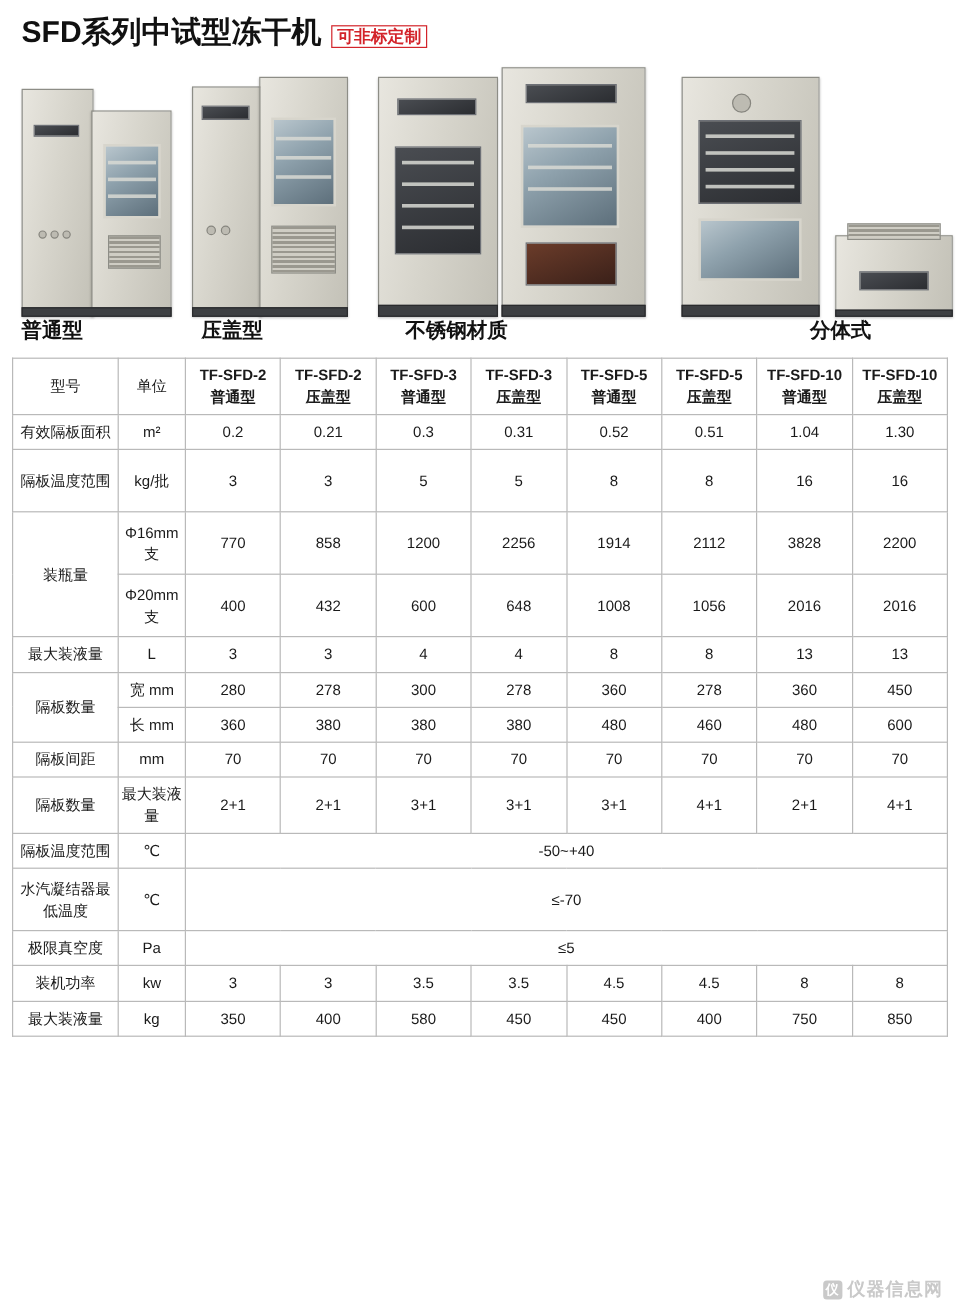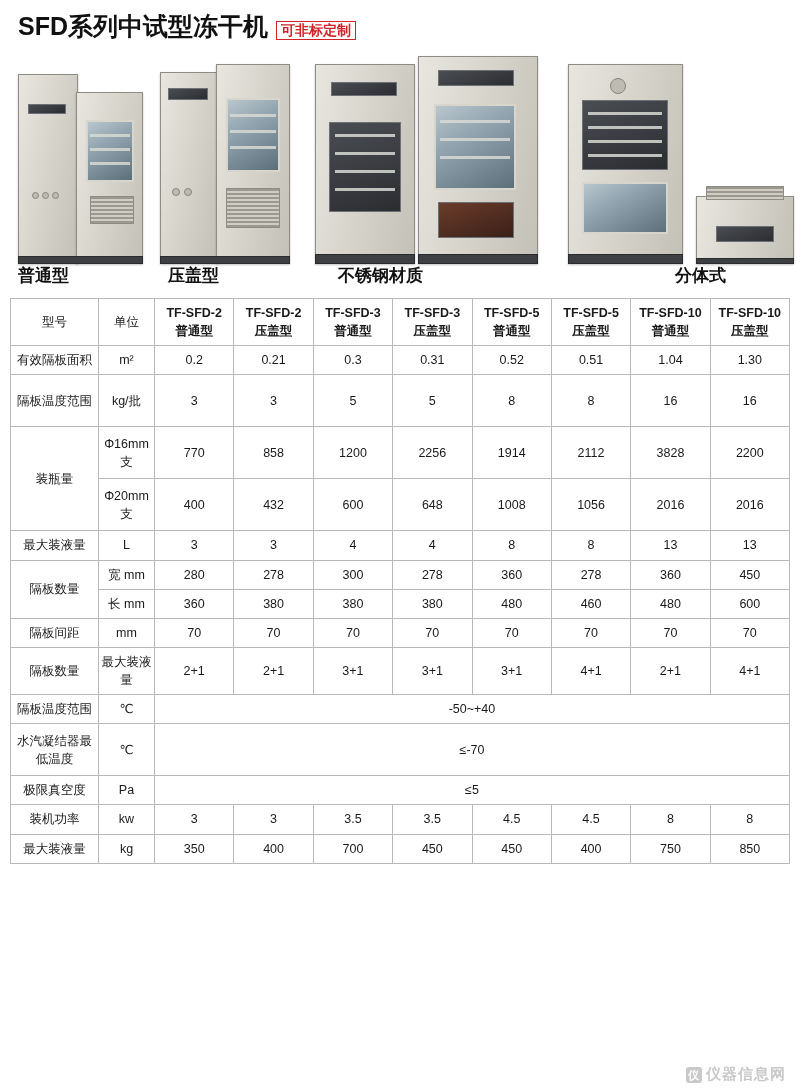--- a/index.html
+++ b/index.html
@@ -432,21 +432,21 @@
         <td>4.5</td>
         <td>8</td>
         <td>8</td>
       </tr>
 
       <tr>
         <td class="rowhead">最大装液量</td>
         <td class="unit">kg</td>
         <td>350</td>
         <td>400</td>
-        <td>700</td>
+        <td>580</td>
         <td>450</td>
         <td>450</td>
         <td>400</td>
         <td>750</td>
         <td>850</td>
       </tr>
     </tbody>
   </table>
 
   <div class="watermark">

